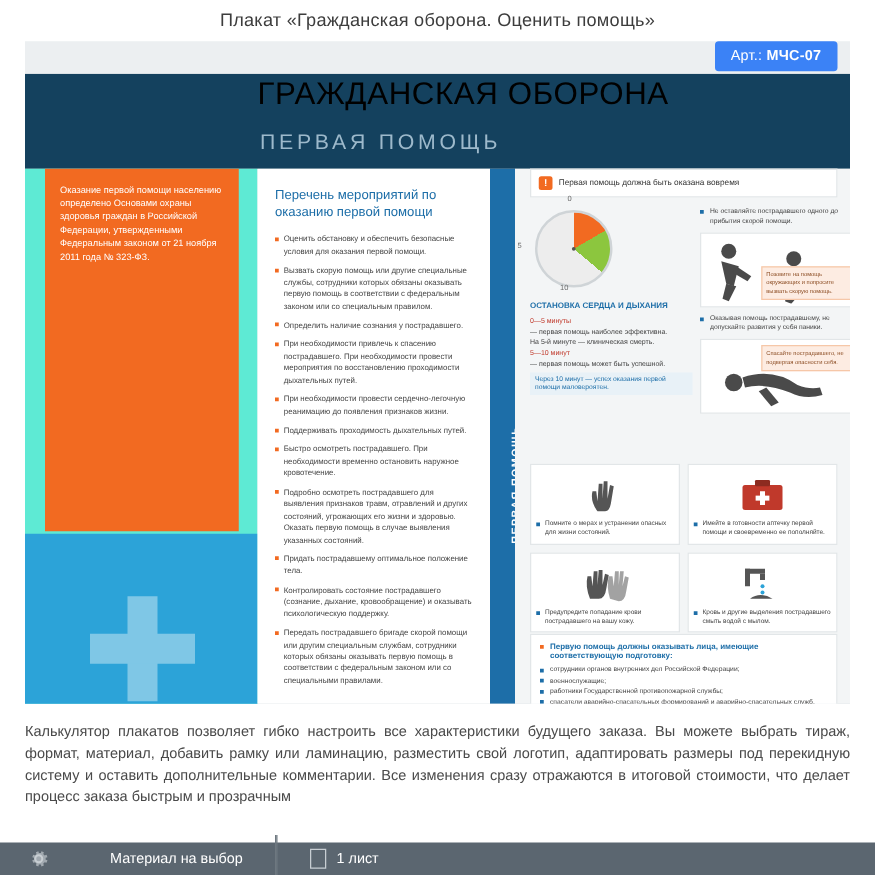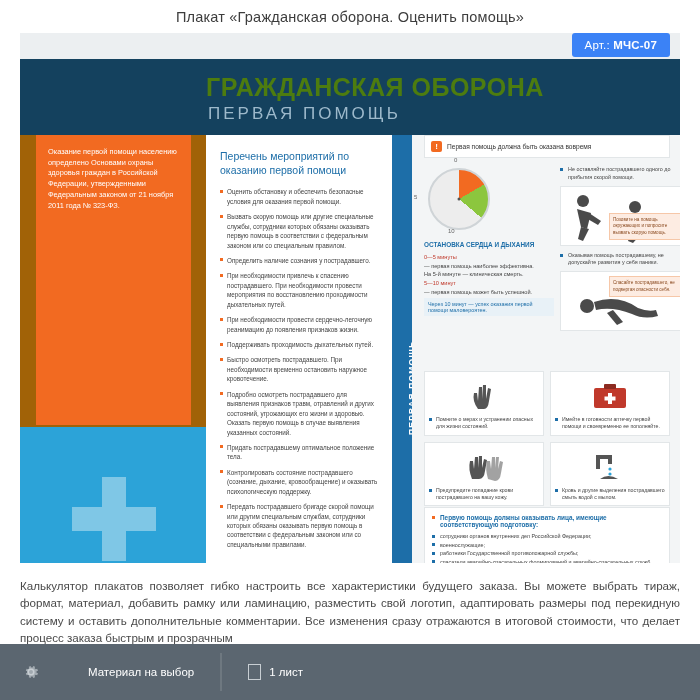--- a/index.html
+++ b/index.html
@@ -32,44 +32,44 @@
     position:absolute;left:0;top:26px;width:660px;height:504px;
     background:#dfe4e7;
     overflow:hidden;
   }
   
   .hdr-band{
     position:absolute;left:0;top:0;width:660px;height:76px;
     background:#14415e;
   }
   .poster-title{
-    position:absolute;left:186px;top:14px;
-    color:#4d7c0f;
-    font-size:25px;font-weight:bold;letter-spacing:.5px;
+    position:absolute;left:186px;top:2px;
+    color:#000000;
+    font-size:25px;font-weight:normal;letter-spacing:.5px;
   }
   .poster-sub{
     position:absolute;left:188px;top:45px;
     color:#9db9cb;
     font-size:17px;letter-spacing:3px;
   }
   
   .art-badge{
     position:absolute;right:10px;top:0px;
     background:#3b82f6;color:#fff;
     font-size:11.5px;
     padding:6px 13px 6px 13px;
     border-radius:3px;
     letter-spacing:.2px;
   }
   .art-badge b{color:#fff;}
 
   
   .left-col{
     position:absolute;left:0;top:76px;width:186px;height:428px;
-    background:#a16207;
+    background:#5eead4;
   }
   .orange{
     position:absolute;left:16px;top:0px;width:155px;height:290px;
     background:#f26a21;
     color:#fff;
     box-sizing:border-box;
     padding:12px 12px 0 12px;
     font-size:7.4px;line-height:1.45;
   }
   .orange p{margin:0 0 9px 0;}
@@ -167,21 +167,21 @@
   
   .desc{
     width:660px;margin:0 auto;
     padding:14px 0 8px;
     font-size:11.6px;line-height:1.5;color:#4a4a4a;
     text-align:justify;
   }
 
   
   .botbar{
-    position:absolute;left:0;bottom:0;width:700px;height:56px;
+    position:absolute;left:0;bottom:0;width:700px;height:26px;
     background:#5b6670;
     display:flex;align-items:center;
   }
   .bb-gear{width:62px;display:flex;align-items:center;justify-content:center;}
   .bb-item{color:#fff;font-size:11.5px;display:flex;align-items:center;gap:8px;padding:0 26px;height:38px;}
   .bb-sep{width:1px;height:38px;background:#6e7880;}
   .sq{width:13px;height:13px;border:1.6px solid #c8ced3;}
   .sheet{width:11px;height:14px;border:1.6px solid #c8ced3;}
 </style>
 </head>

